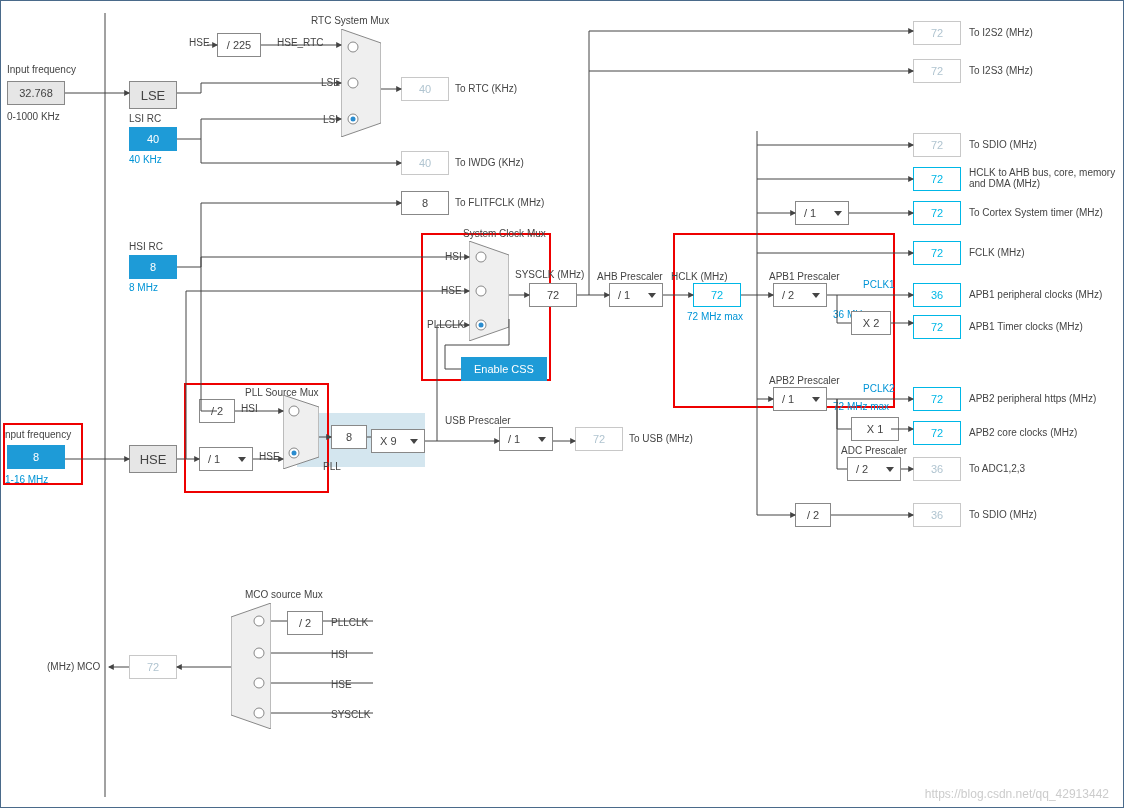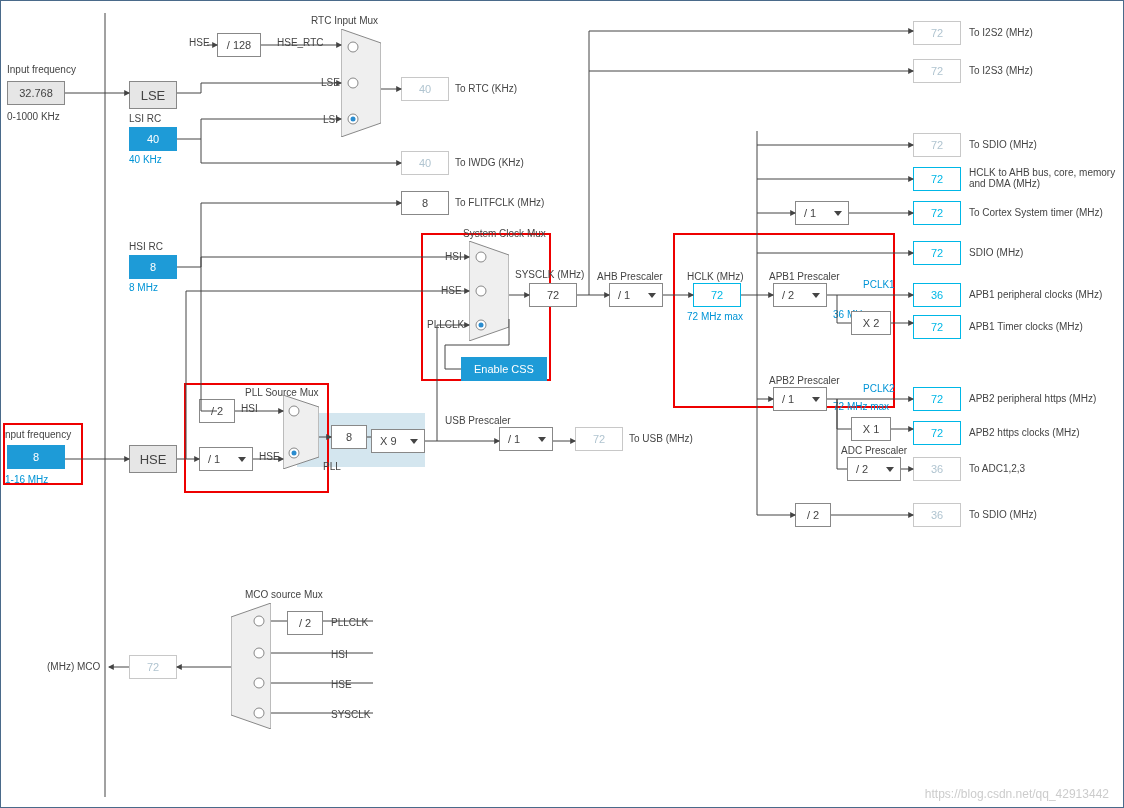--- a/index.html
+++ b/index.html
@@ -57,24 +57,24 @@
   <div class="lbl small" style="left:128px;top:240px">HSI RC</div>
   <div class="box blue" style="left:128px;top:254px;width:48px">
       <span>8</span>
     </div>
   <div class="lbl small blue" style="left:128px;top:281px">8 MHz</div>
 
   <div class="box grey" style="left:128px;top:444px;width:48px;height:28px;font-size:13px">
       <span>HSE</span>
     </div>
 
-  <div class="lbl small" style="left:310px;top:14px">RTC Input Mux</div>
+  <div class="lbl small" style="left:310px;top:14px">RTC System Mux</div>
   <div class="lbl small" style="left:188px;top:36px">HSE</div>
   <div class="box" style="left:216px;top:32px;width:44px">
-      <span>/ 128</span>
+      <span>/ 225</span>
     </div>
   <div class="lbl small" style="left:276px;top:36px">HSE_RTC</div>
   <div class="lbl small" style="left:320px;top:76px">LSE</div>
   <div class="lbl small" style="left:322px;top:113px">LSI</div>
 
   <svg class="mux" style="left:340px;top:28px" width="40" height="108">
     <polygon points="0,0 40,14 40,94 0,108" fill="#efefef" stroke="#888"></polygon>
     <circle cx="12" cy="18" r="5" fill="#fff" stroke="#888"></circle>
     <circle cx="12" cy="54" r="5" fill="#fff" stroke="#888"></circle>
     <circle cx="12" cy="90" r="5" fill="#fff" stroke="#888"></circle>
@@ -148,21 +148,21 @@
   <div class="lbl small" style="left:514px;top:268px">SYSCLK (MHz)</div>
   <div class="box" style="left:528px;top:282px;width:48px">
       <span>72</span>
     </div>
 
   <div class="lbl small" style="left:596px;top:270px">AHB Prescaler</div>
   <div class="sel" style="left:608px;top:282px;width:54px">
       <span>/ 1</span>
       <span class="chev"></span>
     </div>
-  <div class="lbl small" style="left:686px;top:270px">HCLK (MHz)</div>
+  <div class="lbl small" style="left:670px;top:270px">HCLK (MHz)</div>
   <div class="box cyan" style="left:692px;top:282px;width:48px">
       <span>72</span>
     </div>
   <div class="lbl small blue" style="left:686px;top:310px">72 MHz max</div>
 
   <div class="lbl small" style="left:768px;top:270px">APB1 Prescaler</div>
   <div class="sel" style="left:772px;top:282px;width:54px">
       <span>/ 2</span>
       <span class="chev"></span>
     </div>
@@ -172,21 +172,21 @@
       <span>X 2</span>
     </div>
 
   <div class="lbl small" style="left:768px;top:374px">APB2 Prescaler</div>
   <div class="sel" style="left:772px;top:386px;width:54px">
       <span>/ 1</span>
       <span class="chev"></span>
     </div>
   <div class="lbl small blue" style="left:862px;top:382px">PCLK2</div>
   <div class="lbl small blue" style="left:832px;top:400px">72 MHz max</div>
-  <div class="box" style="left:850px;top:416px;width:40px">
+  <div class="box" style="left:850px;top:416px;width:48px">
       <span>X 1</span>
     </div>
 
   <div class="lbl small" style="left:840px;top:444px">ADC Prescaler</div>
   <div class="sel" style="left:846px;top:456px;width:54px">
       <span>/ 2</span>
       <span class="chev"></span>
     </div>
 
   <div class="sel" style="left:794px;top:200px;width:54px">
@@ -219,41 +219,41 @@
   <div class="lbl small" style="left:968px;top:166px;width:150px">HCLK to AHB bus, core, memory and DMA (MHz)</div>
 
   <div class="box cyan" style="left:912px;top:200px;width:48px">
       <span>72</span>
     </div>
   <div class="lbl small" style="left:968px;top:206px">To Cortex System timer (MHz)</div>
 
   <div class="box cyan" style="left:912px;top:240px;width:48px">
       <span>72</span>
     </div>
-  <div class="lbl small" style="left:968px;top:246px">SDIO (MHz)</div>
+  <div class="lbl small" style="left:968px;top:246px">FCLK (MHz)</div>
 
   <div class="box cyan" style="left:912px;top:282px;width:48px">
       <span>36</span>
     </div>
   <div class="lbl small" style="left:968px;top:288px">APB1 peripheral clocks (MHz)</div>
 
   <div class="box cyan" style="left:912px;top:314px;width:48px">
       <span>72</span>
     </div>
   <div class="lbl small" style="left:968px;top:320px">APB1 Timer clocks (MHz)</div>
 
   <div class="box cyan" style="left:912px;top:386px;width:48px">
       <span>72</span>
     </div>
   <div class="lbl small" style="left:968px;top:392px">APB2 peripheral https (MHz)</div>
 
   <div class="box cyan" style="left:912px;top:420px;width:48px">
       <span>72</span>
     </div>
-  <div class="lbl small" style="left:968px;top:426px">APB2 https clocks (MHz)</div>
+  <div class="lbl small" style="left:968px;top:426px">APB2 core clocks (MHz)</div>
 
   <div class="box faded" style="left:912px;top:456px;width:48px">
       <span>36</span>
     </div>
   <div class="lbl small" style="left:968px;top:462px">To ADC1,2,3</div>
 
   <div class="box faded" style="left:912px;top:502px;width:48px">
       <span>36</span>
     </div>
   <div class="lbl small" style="left:968px;top:508px">To SDIO (MHz)</div>

